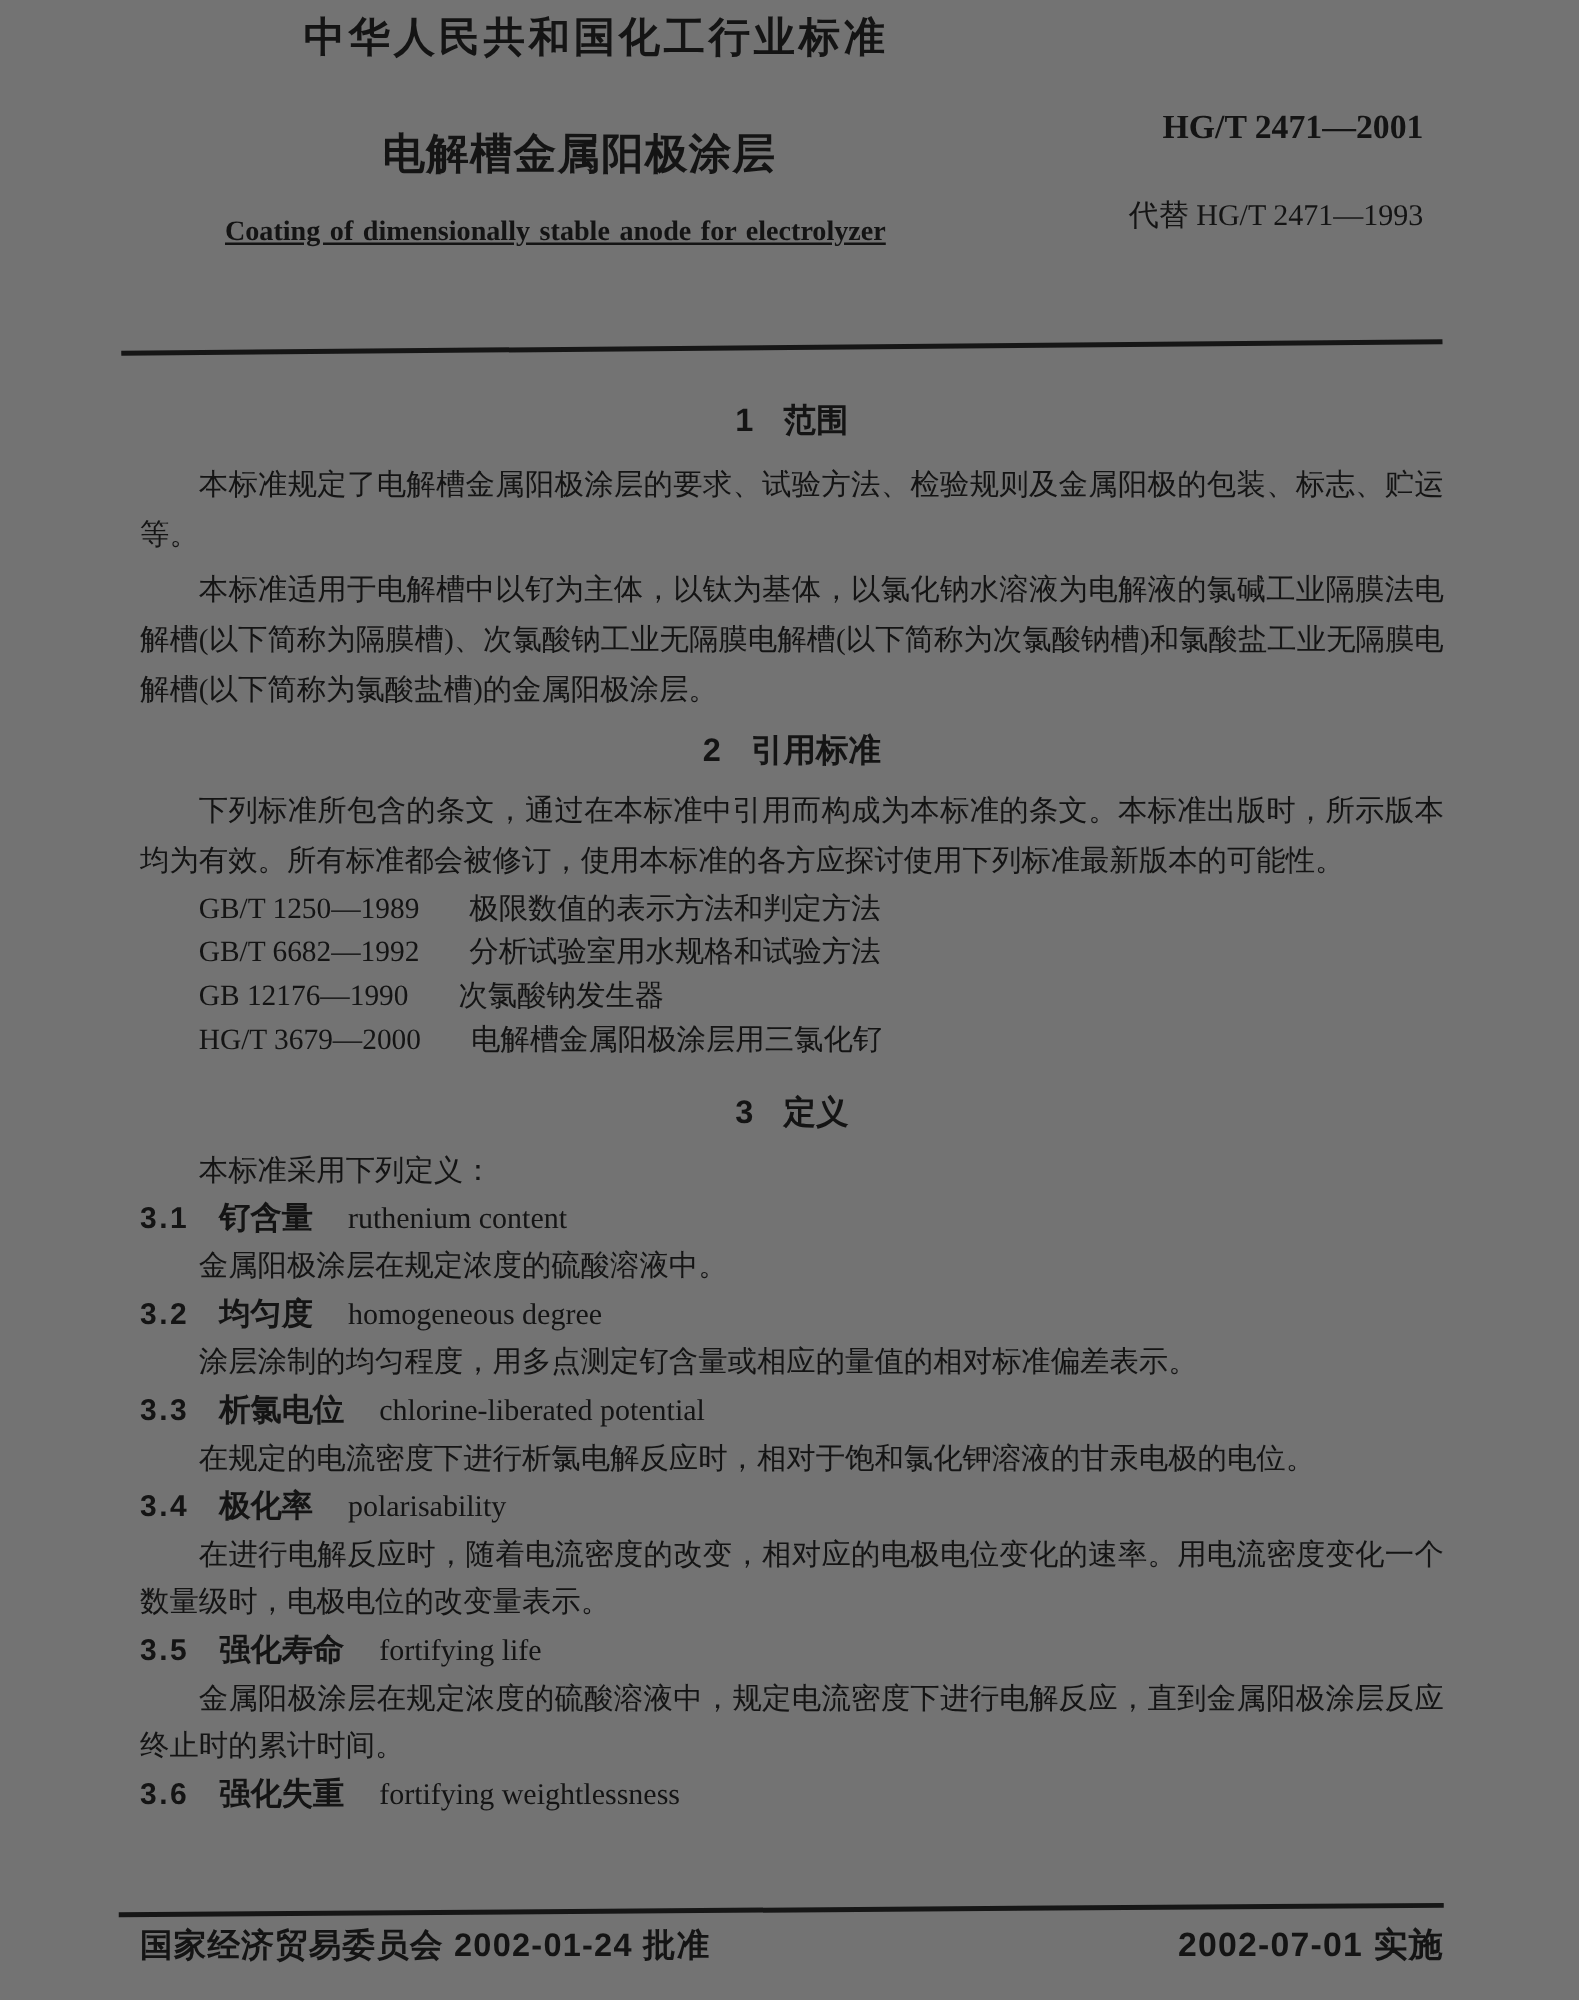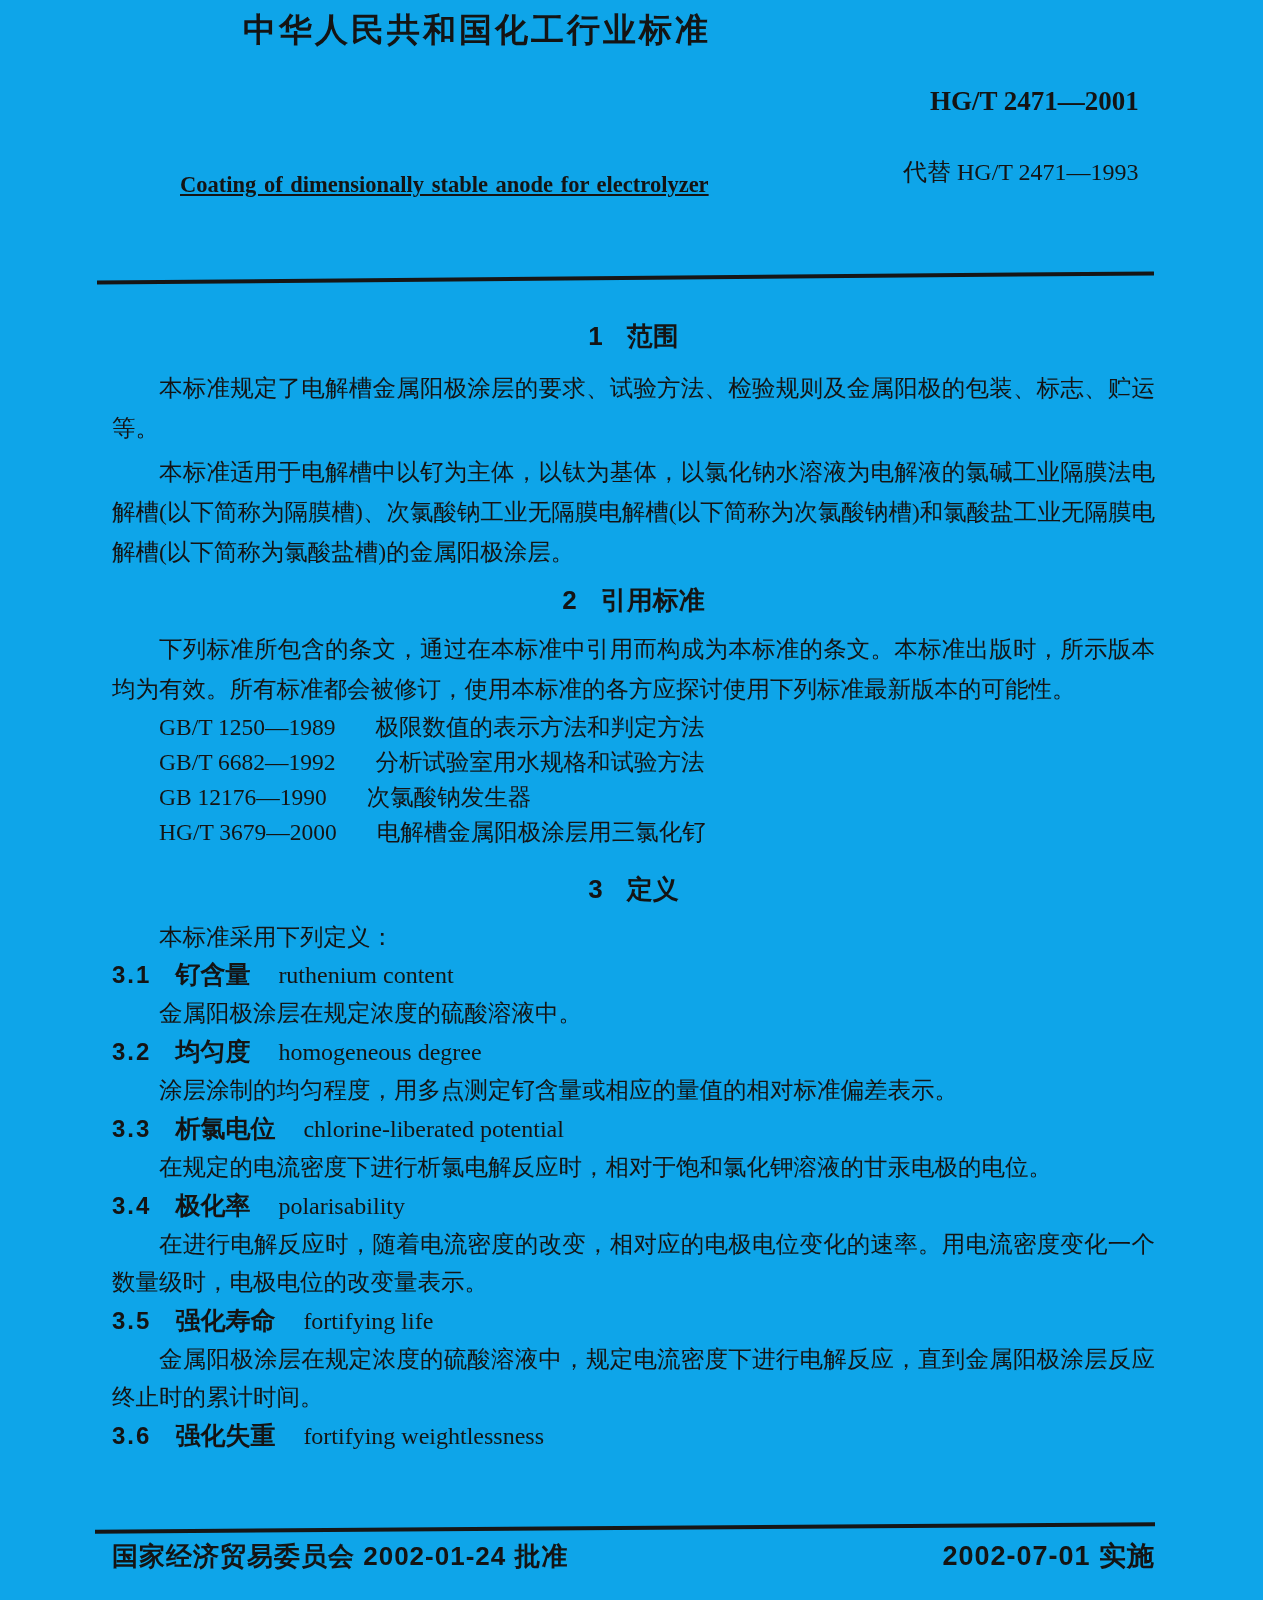--- a/index.html
+++ b/index.html
@@ -1,21 +1,21 @@
 <!DOCTYPE html>
 <html><head>
 <meta charset="utf-8">
 <style>
   * { margin:0; padding:0; box-sizing:border-box; }
   html,body { background:#ffffff; }
   .page {
     position:relative;
     width:1263px;
     height:1600px;
-    background:#0ea5e9;
+    background:#737373;
     color:#141414;
     font-family:"Liberation Serif", serif;
     overflow:hidden;
   }
   
   .hdr-type {
     position:absolute; left:243px; top:8px;
     font-family:"Liberation Sans", sans-serif;
     font-weight:bold; font-size:33px; letter-spacing:3px;
     white-space:nowrap;
@@ -91,20 +91,21 @@
   }
   .footer-left  { font-size:26px; letter-spacing:1px; white-space:nowrap; }
   .footer-right { font-size:27px; letter-spacing:1px; white-space:nowrap; }
 </style>
 </head>
 <body>
 
 <div class="page">
 
   <div class="hdr-type">中华人民共和国化工行业标准</div>
+  <div class="title-zh">电解槽金属阳极涂层</div>
   <div class="std-code">HG/T 2471—2001</div>
   <div class="supersedes">代替 HG/T 2471—1993</div>
   <div class="title-en">Coating of dimensionally stable anode for electrolyzer</div>
   <div class="rule rule-top"></div>
 
   <div class="content">
 
     <div class="sec-h sec1-h">
       <span class="sec-no">1</span><span>范围</span>
     </div>

